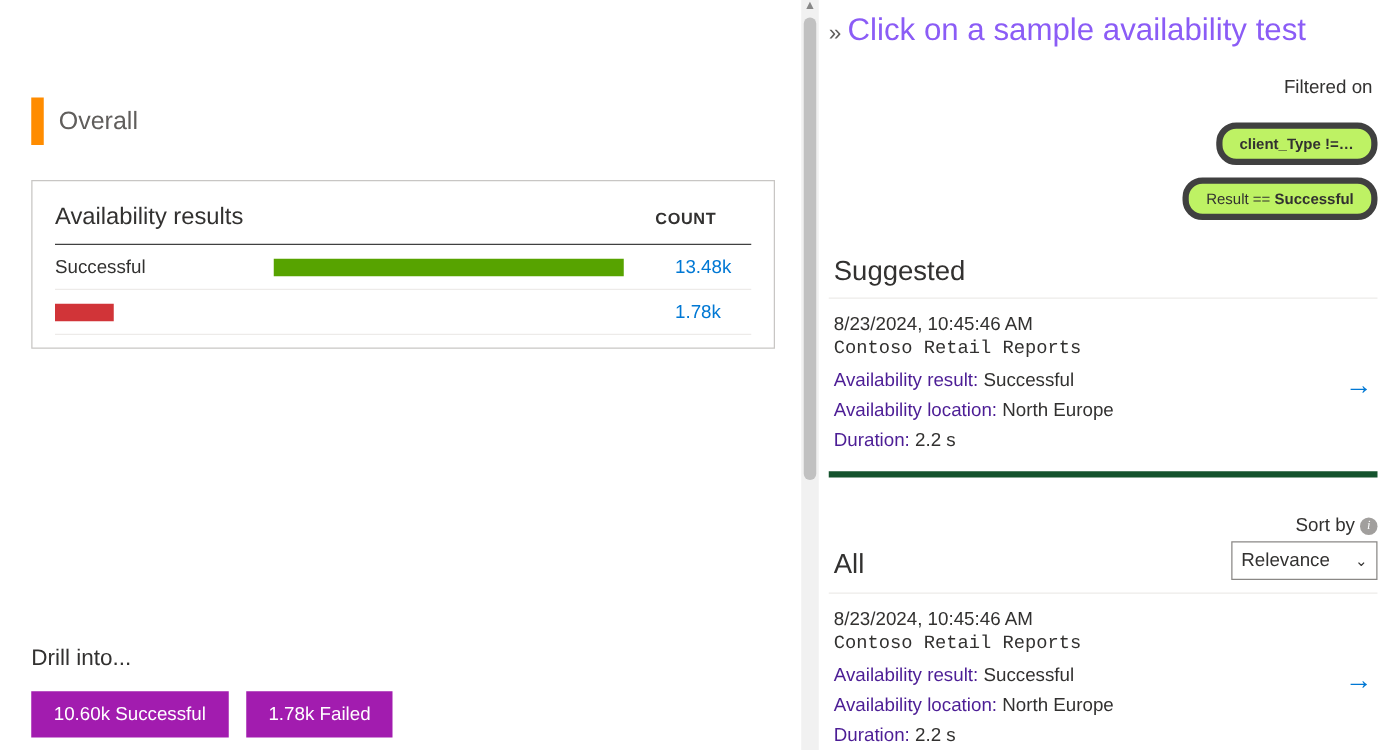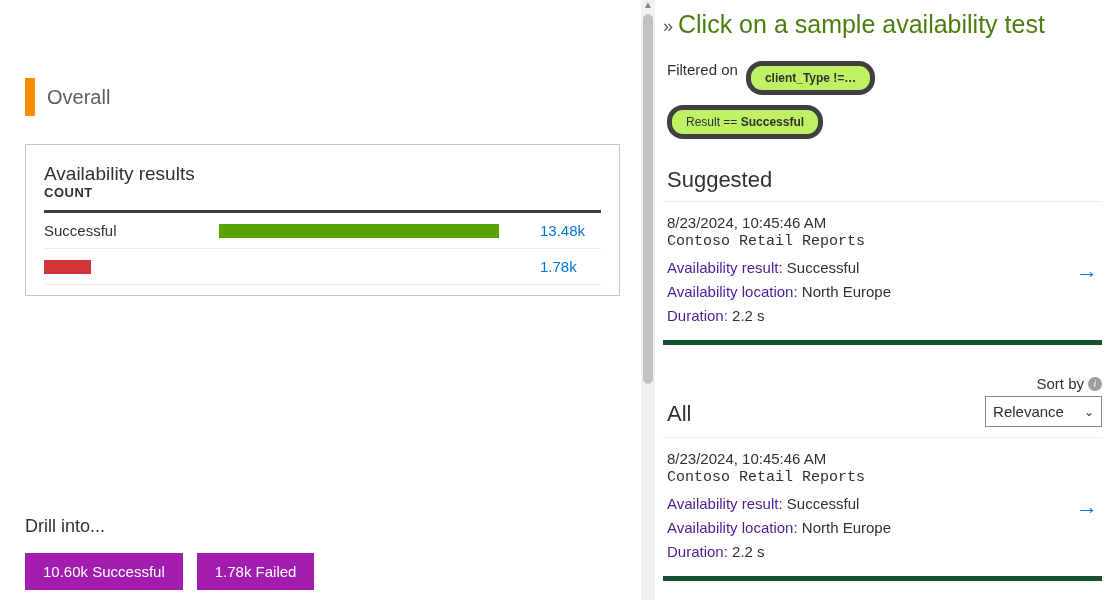--- a/index.html
+++ b/index.html
@@ -67,23 +67,22 @@
     }
     .card {
       border: 1px solid #c8c6c4;
       padding: 18px 18px 10px 18px;
       width: 595px;
     }
     .card-title-row {
       display: flex;
       justify-content: space-between;
       align-items: baseline;
-      border-bottom: 3px solid #404040;
+      border-bottom: 1px solid #404040;
       padding-bottom: 10px;
-      flex-direction: column;
     }
     .card-title {
       font-size: 19px;
       font-weight: 400;
       color: #323130;
     }
     .count-header {
       font-size: 13px;
       font-weight: 600;
       color: #323130;
@@ -147,29 +146,30 @@
     .expand-toggle {
       font-size: 18px;
       color: #605e5c;
       padding: 6px 8px 0 0;
       cursor: pointer;
       letter-spacing: -3px;
     }
     .right-title {
       font-size: 25px;
       font-weight: 400;
-      color: #4d7c0f;
+      color: #8b5cf6;
     }
     .filter-row {
       margin-top: 22px;
       display: flex;
-      align-items: flex-start;
+      align-items: flex-end;
       flex-wrap: wrap;
-      gap: 4px;
+      gap: 20px;
       padding-left: 4px;
+      flex-direction: column;
     }
     .filter-label {
       font-size: 15px;
       color: #323130;
       margin-right: 4px;
     }
     .pill {
       display: inline-flex;
       align-items: center;
       background: #bef264;

